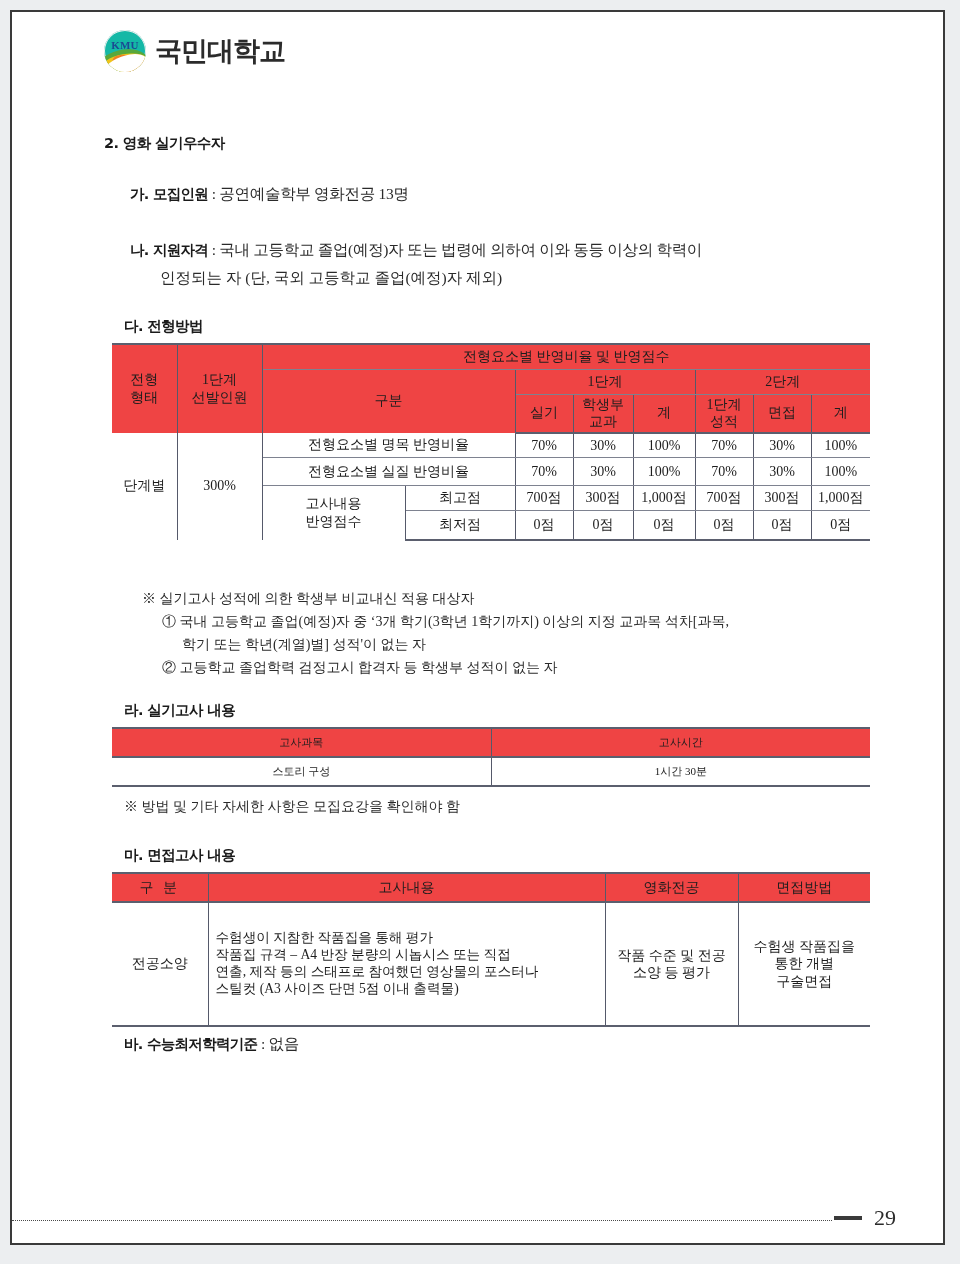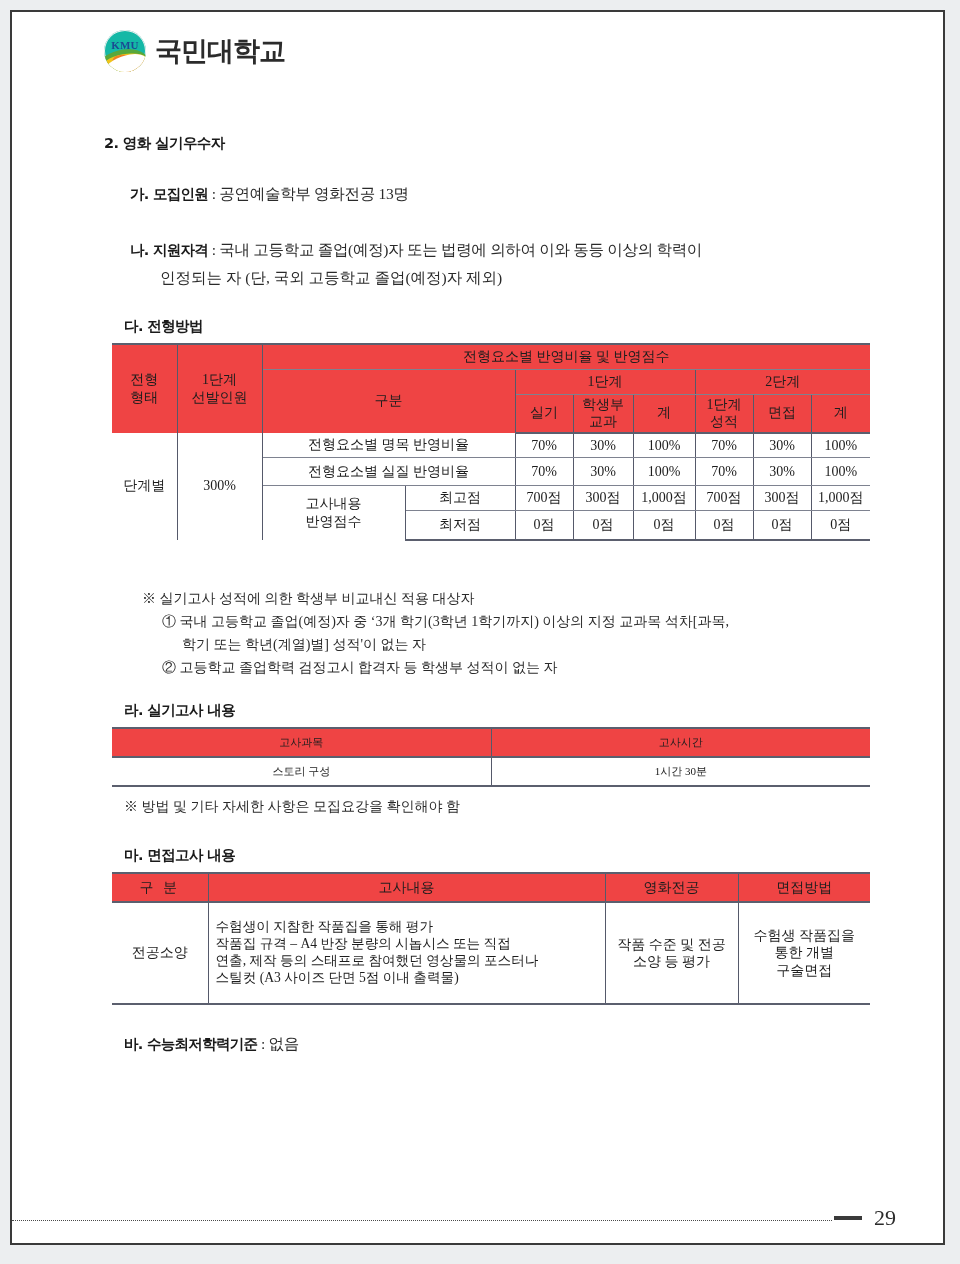--- a/index.html
+++ b/index.html
@@ -374,21 +374,21 @@
             <col style="width:132px">
       </colgroup>
       <tbody>
         <tr>
           <td class="hdr-cell bt-thick bb-thick br-thin" style="height:29px; letter-spacing:3px;">구 분</td>
           <td class="hdr-cell bt-thick bb-thick br-thin">고사내용</td>
           <td class="hdr-cell bt-thick bb-thick br-thin">영화전공</td>
           <td class="hdr-cell bt-thick bb-thick">면접방법</td>
         </tr>
         <tr>
-          <td class="bb-thick br-thin" style="height:102px;">전공소양</td>
+          <td class="bb-thick br-thin" style="height:124px;">전공소양</td>
           <td class="bb-thick br-thin iv-body-left">
             <div>수험생이 지참한 작품집을 통해 평가</div>
             <div>작품집 규격 – A4 반장 분량의 시놉시스 또는 직접</div>
             <div>연출, 제작 등의 스태프로 참여했던 영상물의 포스터나</div>
             <div>스틸컷 (A3 사이즈 단면 5점 이내 출력물)</div>
           </td>
           <td class="bb-thick br-thin">
             <div>작품 수준 및 전공</div>
             <div>소양 등 평가</div>
           </td>

